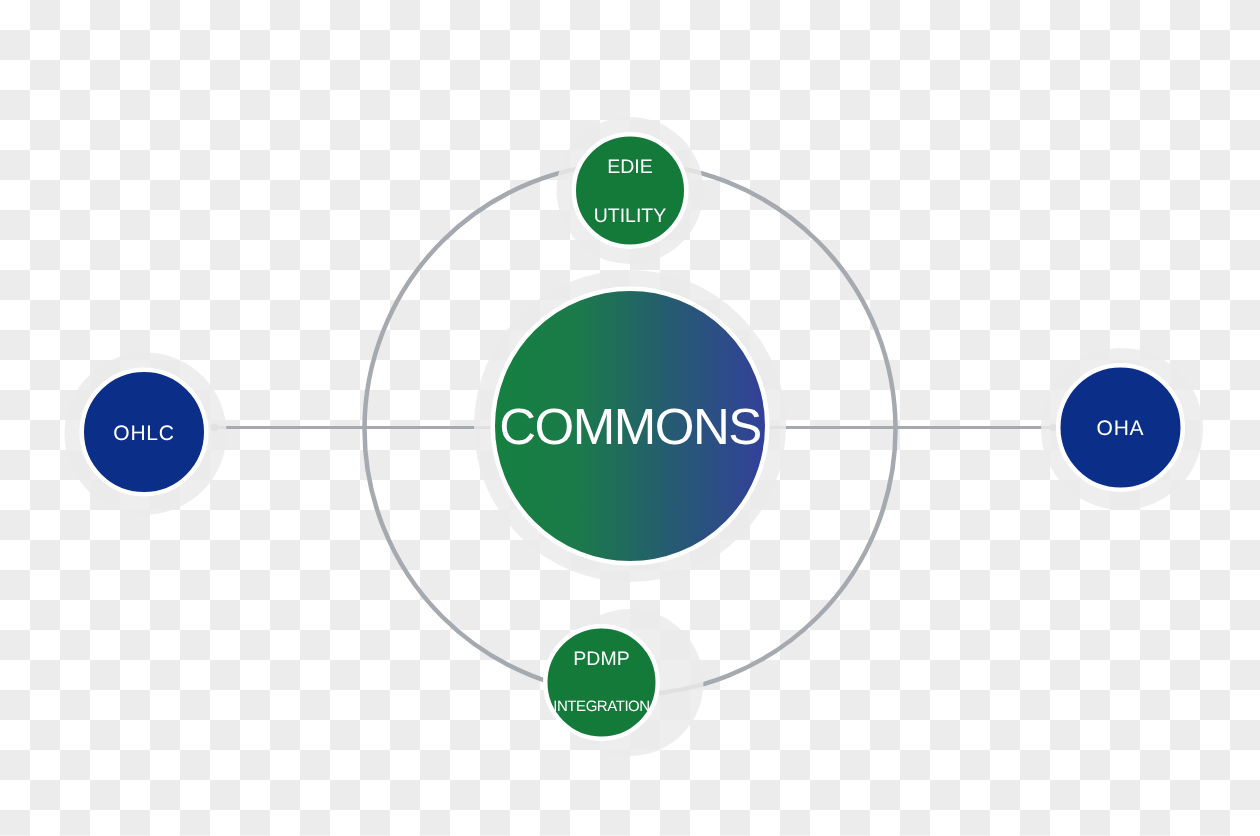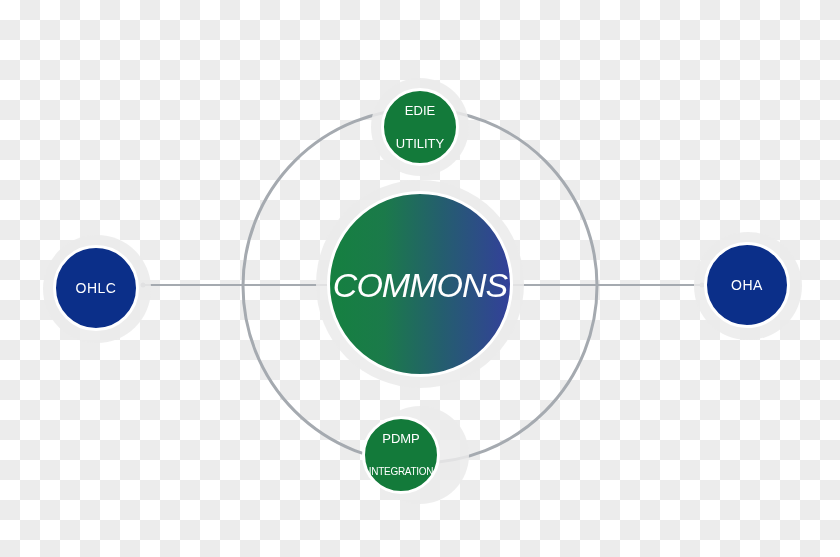--- a/index.html
+++ b/index.html
@@ -24,21 +24,21 @@
     .halo {
       position:absolute; border-radius:50%;
       background:rgba(235,235,235,0.85);
     }
     .ring-white { border:3px solid #ffffff;gap:16px; }
     .center-node {
       left:327px; top:191px; width:186px; height:186px;
       background:linear-gradient(90deg, #158040 0%, #1b7a4a 30%, #245e6e 62%, #33409a 100%);
     }
     .center-node .line1 { font-size:52px; line-height:52px; letter-spacing:-1px; font-weight:normal; }
-    .center-node .line2 { font-size:34px; line-height:38px; letter-spacing:-1px; margin-top:2px;font-style:italic; }
+    .center-node .line2 { font-size:34px; line-height:38px; letter-spacing:-1px; margin-top:2px; }
     .green-node { width:78px; height:78px; background:#137a3a; }
     .green-node .t1 { font-size:13px; line-height:16px; }
     .green-node .t2 { font-size:13px; line-height:17px; }
     .green-node .t2.small { font-size:10px; letter-spacing:-0.3px; }
     .blue-node { width:86px; height:86px; background:#0b2f89;align-items:center; }
     .blue-node .t1 { font-size:14px; letter-spacing:0.5px; }
   </style>
 </head>
 <body>
 

